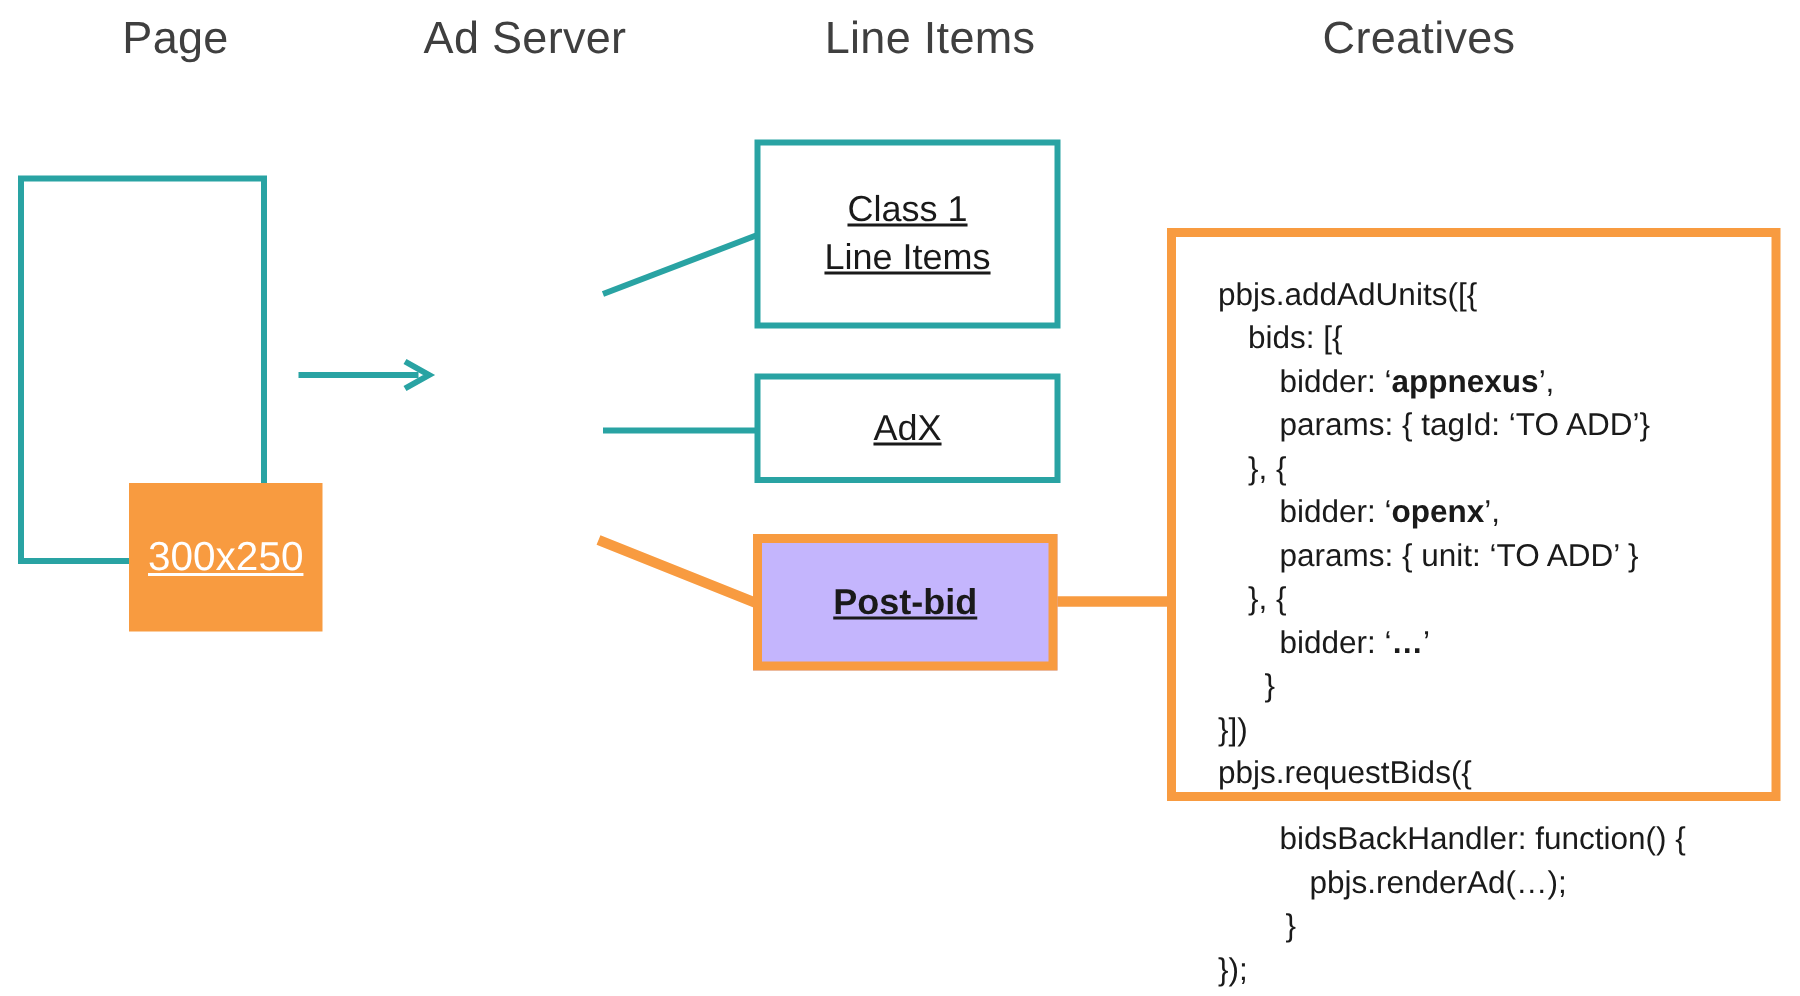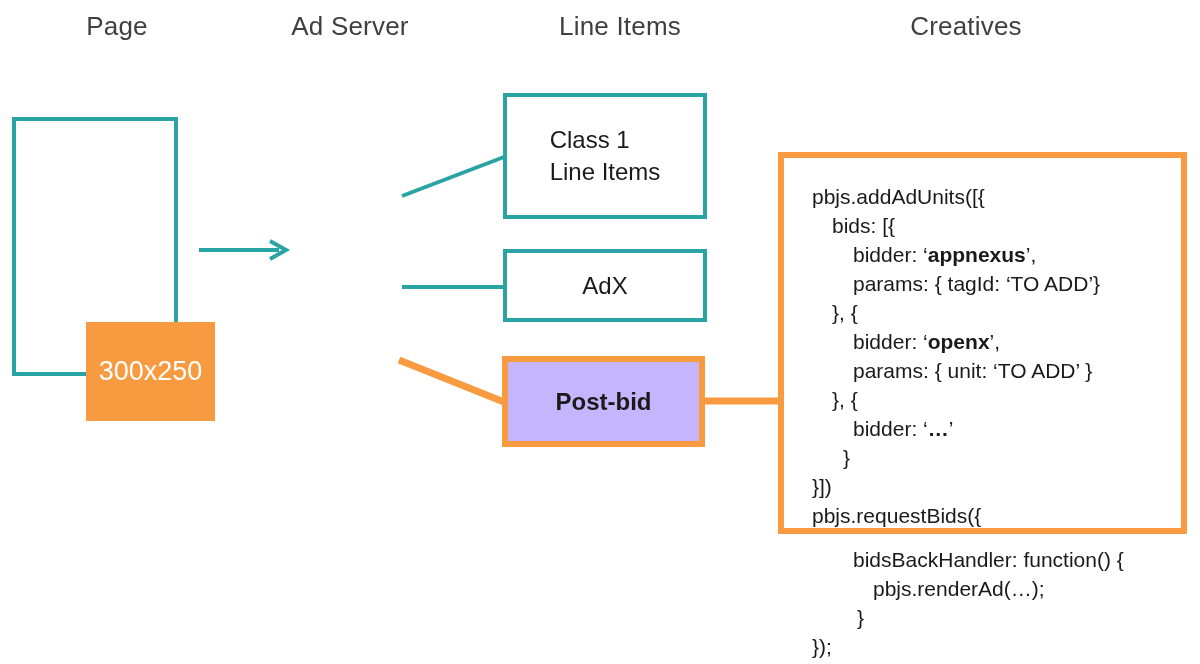--- a/index.html
+++ b/index.html
@@ -19,35 +19,37 @@
   #connectors {
     position: absolute;
     left: 0; top: 0;
     width: 1200px;
     height: 664px;
     z-index: 1;
   }
   .col-header {
     position: absolute;
     top: 8px;
-    font-size: 26px;
+    font-size: 30px;
     line-height: 36px;
     color: var(--heading, #3F3F3F);
     text-align: center;
     z-index: 2;
     letter-spacing: 0.2px;
   }
   .box {
     position: absolute;
     box-sizing: border-box;
     display: flex;
     align-items: center;
     justify-content: center;
     z-index: 2;
     color: var(--body, #1A1A1A);
+    text-align: center;
+    text-decoration: underline;
   }
   .teal-box   { border: 4px solid var(--teal, #29A3A3); background: transparent; }
   .orange-box { border: 6px solid var(--orange, #F89B40); background: #c4b5fd; }
 
   #page-box    { left: 12px;  top: 117px; width: 166px; height: 259px; }
   #ad-slot     { left: 70px;  top: 201px; width: 129px; height: 99px;
                  background: var(--orange, #F89B40);
                  color: var(--slot-text, #ffffff);
                  font-size: 27px; z-index: 2; }
   #dfp-box     { left: 288px; top: 95px;  width: 115px; height: 350px;
@@ -74,21 +76,21 @@
   .code-line .bold { font-weight: bold; }
 </style>
 </head>
 <body>
 
 <div id="canvas">
 
   <div class="col-header" style="left:12px;width:210px;">Page</div>
   <div class="col-header" style="left:270px;width:160px;">Ad Server</div>
   <div class="col-header" style="left:520px;width:200px;">Line Items</div>
-  <div class="col-header" style="left:864px;width:204px;">Creatives</div>
+  <div class="col-header" style="left:844px;width:204px;">Creatives</div>
 
   <svg id="connectors" viewBox="0 0 1200 664" xmlns="http://www.w3.org/2000/svg">
 
     <path d="M199,250 H279" stroke="var(--teal)" stroke-width="4" fill="none"></path>
     <path d="M270,241 L286,250 L270,259" stroke="var(--teal)" stroke-width="4" fill="none" stroke-linejoin="miter"></path>
 
     <path d="M402,196 L504,157" stroke="var(--teal)" stroke-width="4" fill="none"></path>
 
     <path d="M402,287 H504" stroke="var(--teal)" stroke-width="4" fill="none"></path>
 

